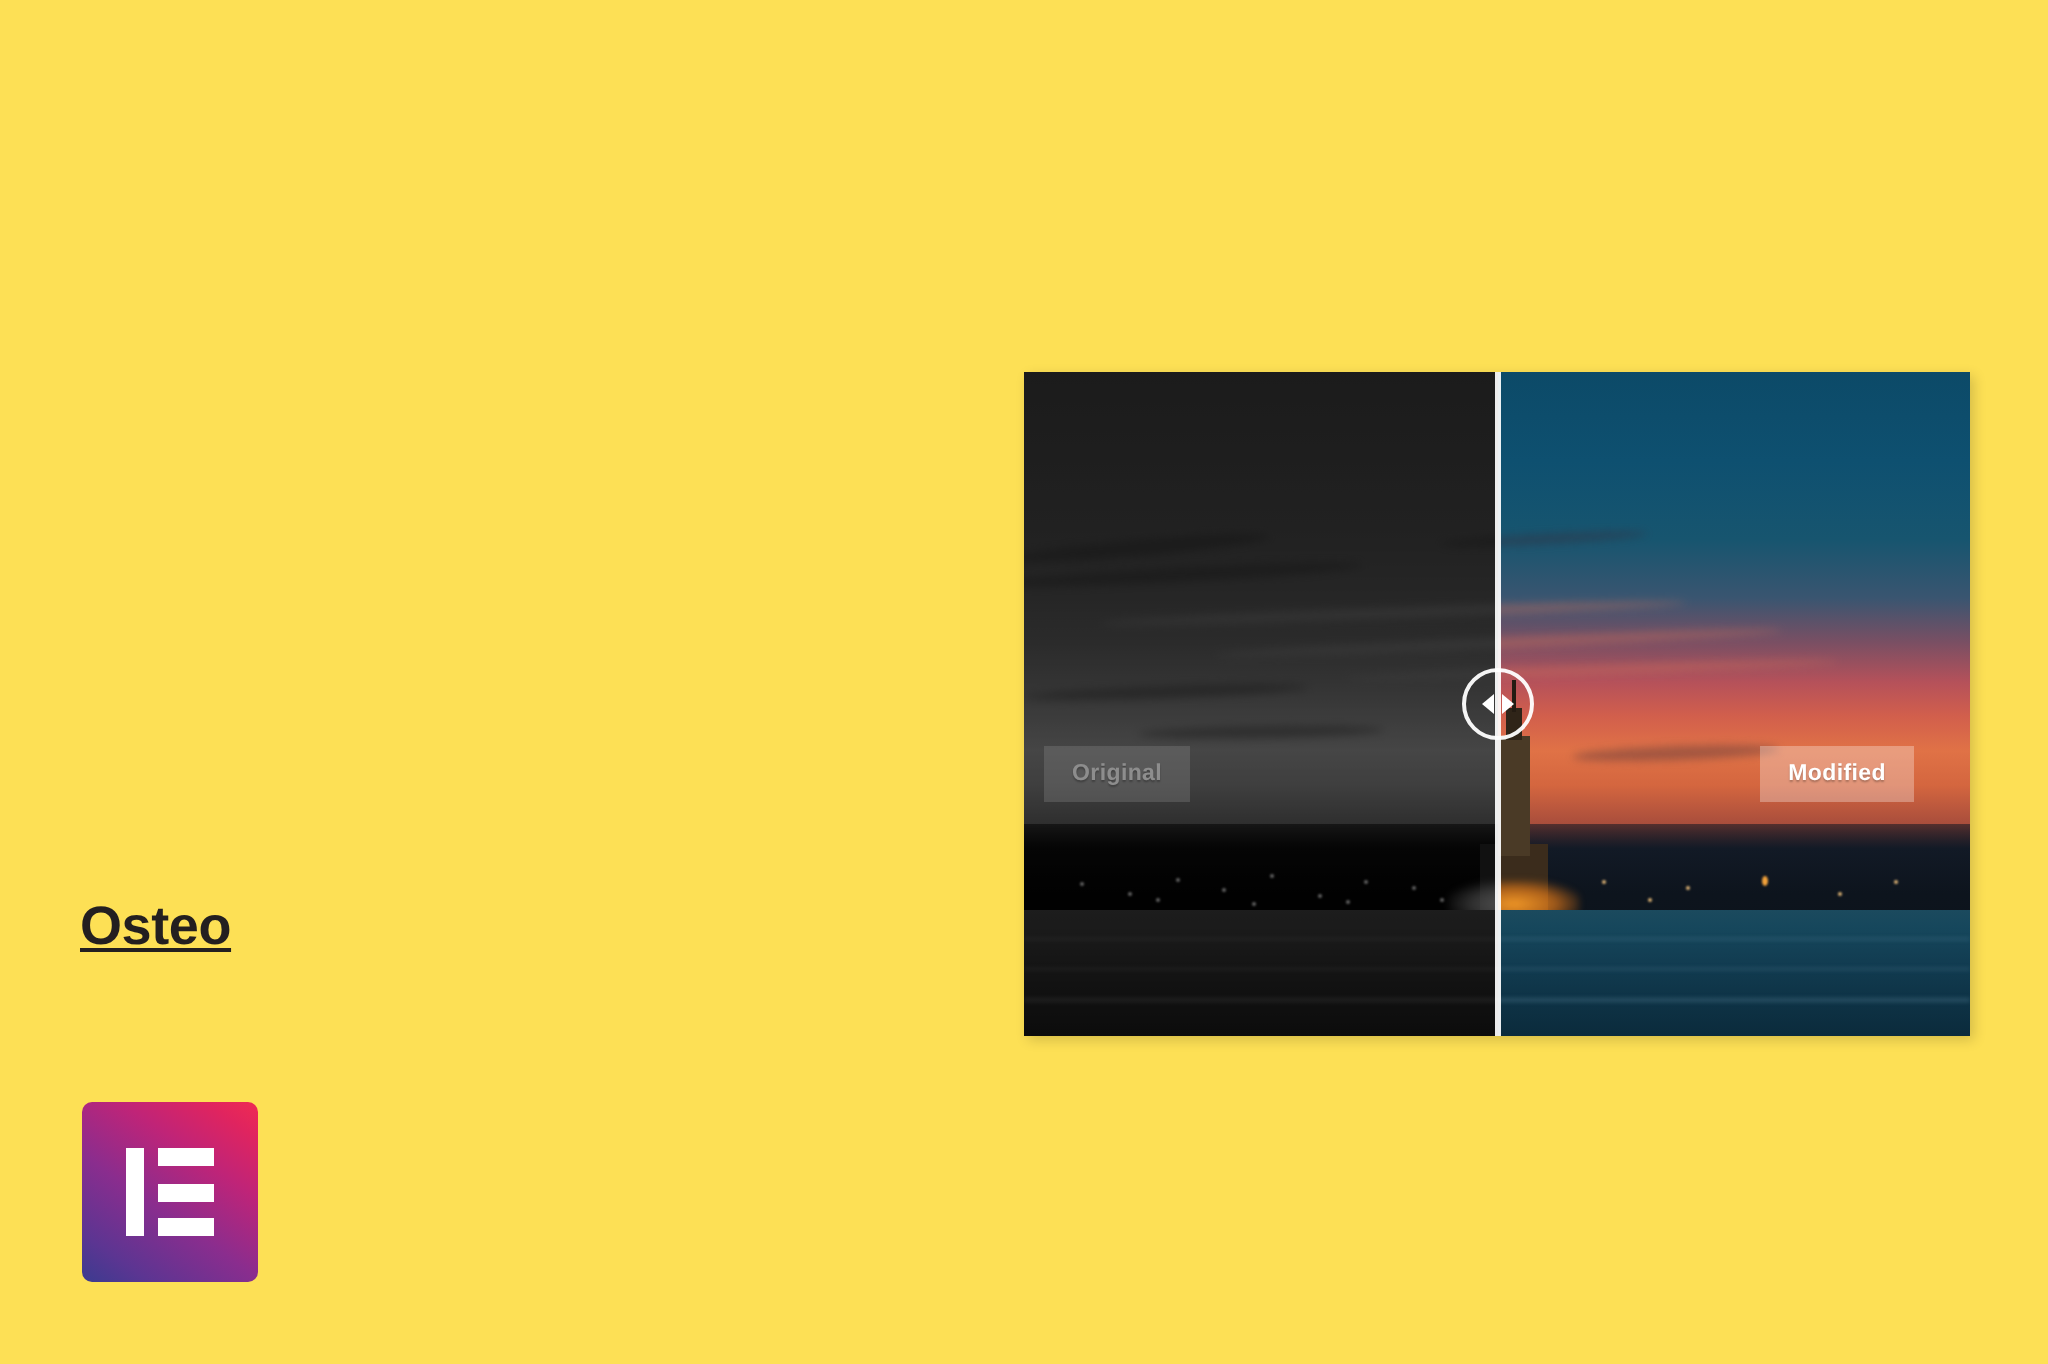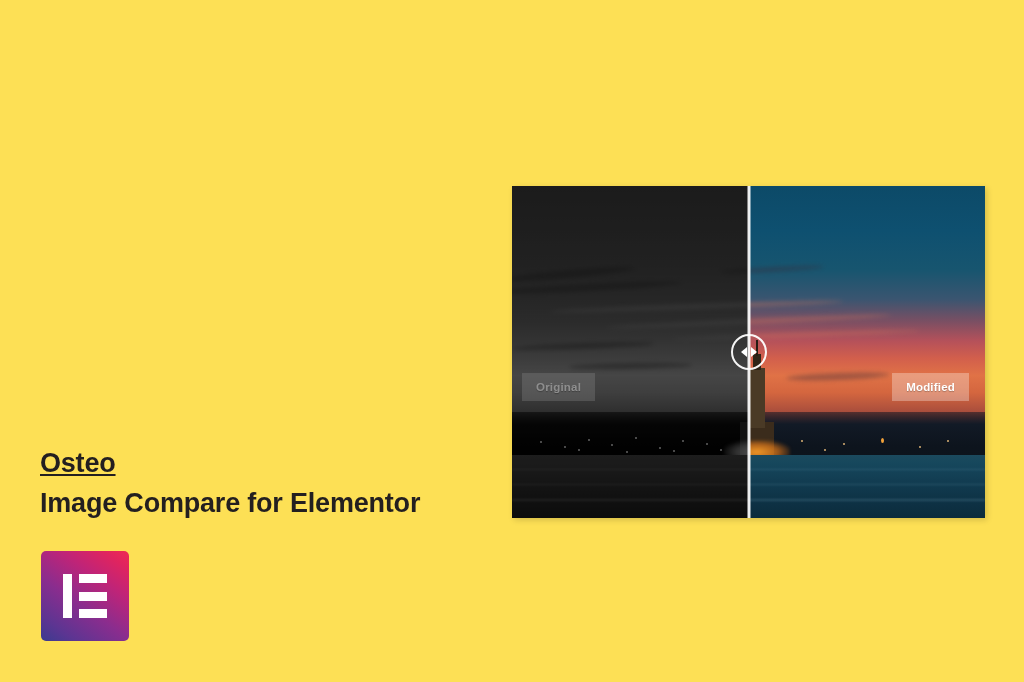--- a/index.html
+++ b/index.html
@@ -278,28 +278,27 @@
     background: rgba(255,255,255,0.30);
     color: #ffffff;
     font-size: 11.5px;
     font-weight: bold;
     letter-spacing: 0.2px;
     z-index: 6;
     text-shadow: 0 1px 1px rgba(0,0,0,0.25);
     margin-top: 32px;
   }
   .label-original { left: 10px; }
-  .label-modified { right: 16px; }
+  .label-modified { right: 28px; }
 </style>
 </head>
 <body>
 
 <div class="headline">
   <span class="line1">Osteo</span>
-  <span class="line2">Image Compare for Elementor</span>
 </div>
 
 <div class="logo-wrap">
   <div class="logo-square">
     <div class="logo-e">
       <div class="logo-bar-v"></div>
       <div class="logo-bars-h">
         <div class="logo-bar-h"></div>
         <div class="logo-bar-h"></div>
         <div class="logo-bar-h"></div>

